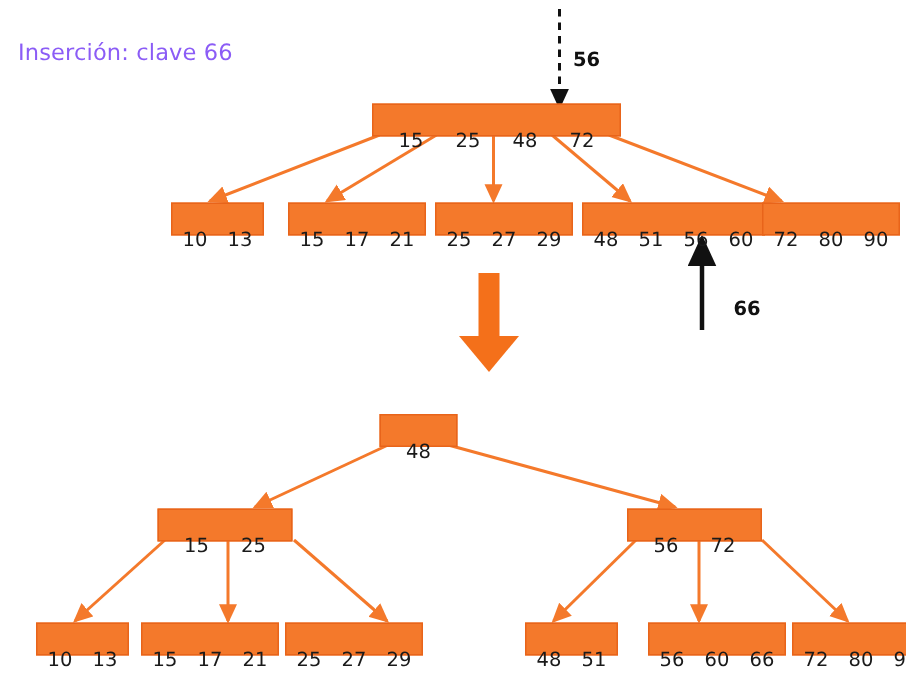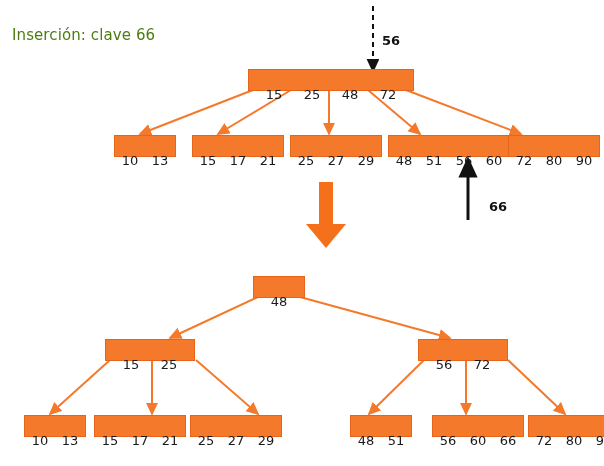--- a/index.html
+++ b/index.html
@@ -25,21 +25,21 @@
     left: 0; top: 0;
     width: 604px;
     height: 466px;
     pointer-events: none;
   }
   .title {
     position: absolute;
     left: 12px;
     top: 26px;
     font-size: 15px;
-    color: #4d7c0f;
+    color: #8b5cf6;
     font-family: "DejaVu Sans", sans-serif;
     white-space: nowrap;
     letter-spacing: 0.1px;
     text-align: right;
   }
   
   .node {
     position: absolute;
     display: flex;
     align-items: stretch;

